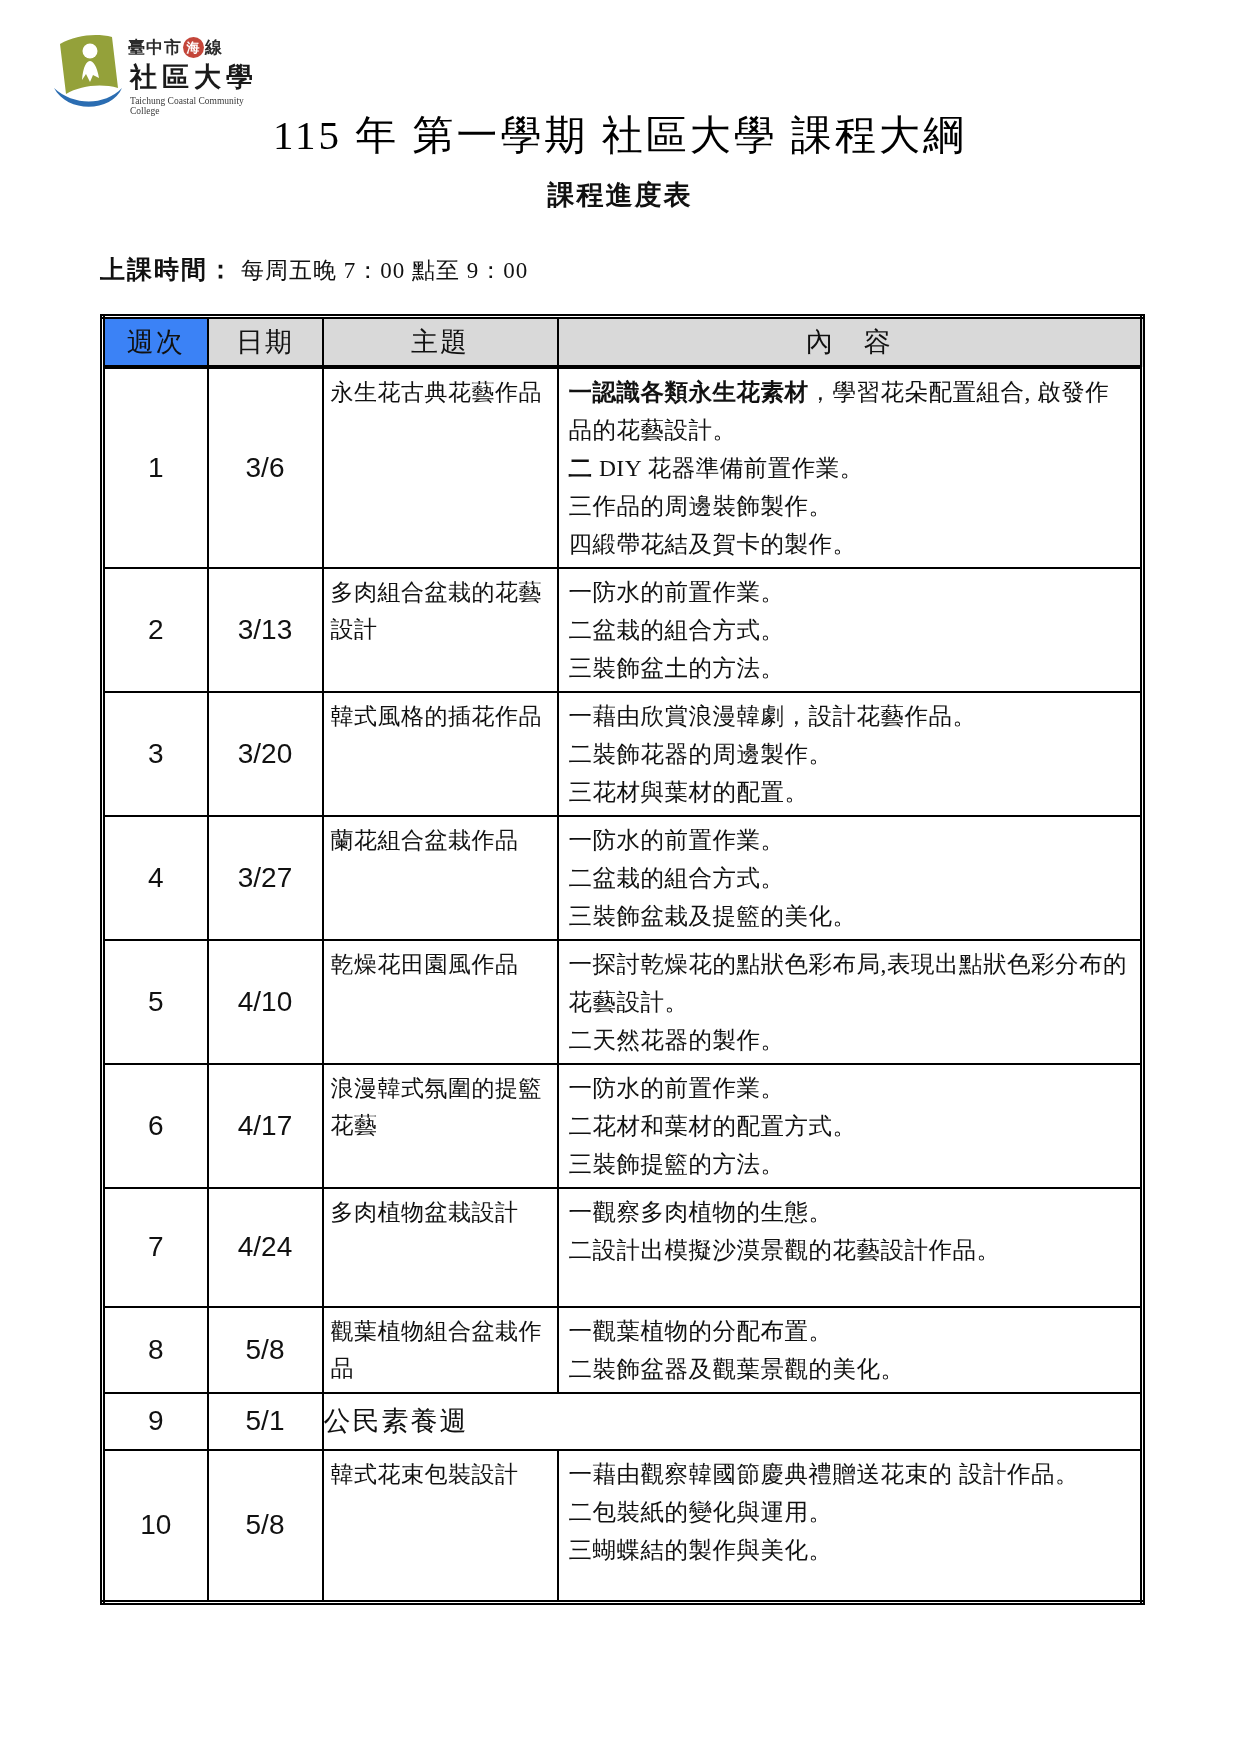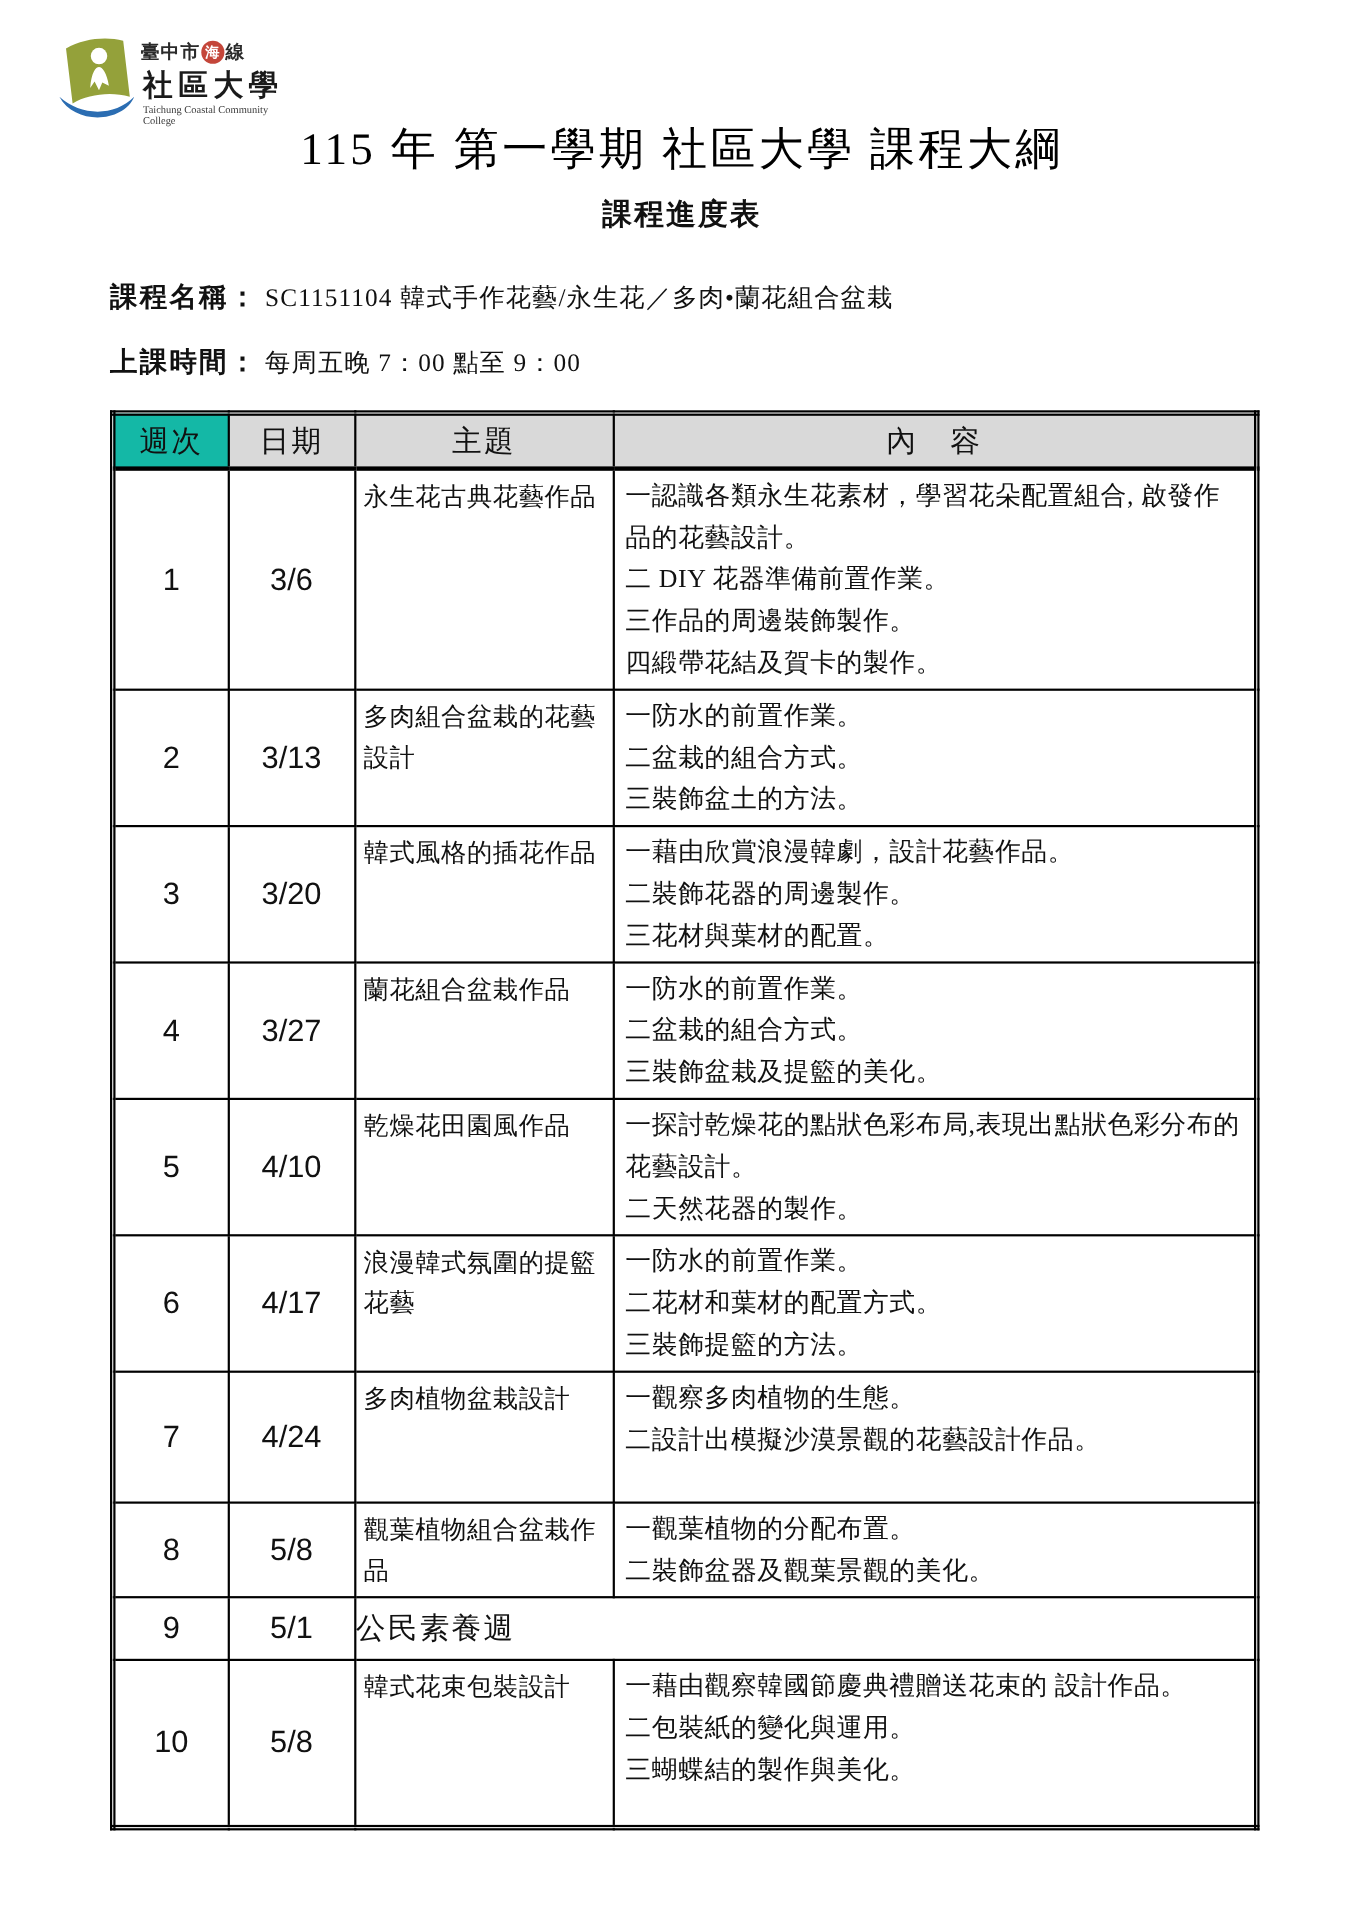--- a/index.html
+++ b/index.html
@@ -37,21 +37,21 @@
   table.schedule { border-collapse:collapse; table-layout:fixed; width:1040px; margin-top:28px;
                    border:5px double #000; }
   .schedule th, .schedule td { border:2px solid #000; padding:0; }
   .schedule thead th { background:#d9d9d9; font-size:27px; font-weight:500; height:50px;
                        border-bottom:4px solid #000; letter-spacing:2px; }
   td.wk, td.dt { text-align:center; vertical-align:middle; font-size:28px; }
   td.tp { vertical-align:top; font-family:"Liberation Serif", serif; font-size:23px;
           padding:5px 4px 4px 7px; line-height:37px; letter-spacing:0.5px; }
   td.ct { vertical-align:top; padding:4px 8px 4px 10px; }
   td.ct p { margin:0; font-family:"Liberation Serif", serif; font-size:23.5px; line-height:38px; letter-spacing:0.5px; }
-  td.ct p b { font-weight:400; }
+  td.ct p b { font-weight:700; }
   td.merged { vertical-align:middle; font-size:27px; letter-spacing:2px;
               font-family:"Liberation Sans", sans-serif; }
 </style>
 </head>
 <body>
 
 <div class="page">
 
   <div class="logo">
     <svg class="logo-mark" viewBox="0 0 72 86">
@@ -68,40 +68,36 @@
       </div>
       <div class="logo-line2">社區大學</div>
       <div class="logo-line3">Taichung Coastal Community College</div>
     </div>
   </div>
 
   <h1 class="doc-title">115 年 第一學期 社區大學 課程大綱</h1>
   <h2 class="doc-subtitle">課程進度表</h2>
 
   <div class="meta">
-    <div class="meta-line first">
-      <span class="meta-label">課程名稱：</span>
-      <span class="meta-value">SC1151104 韓式手作花藝/永生花／多肉•蘭花組合盆栽</span>
-    </div>
     <div class="meta-line">
       <span class="meta-label">上課時間：</span>
       <span class="meta-value">每周五晚 7：00 點至 9：00</span>
     </div>
   </div>
 
   <table class="schedule">
     <colgroup>
       <col style="width:105px">
         <col style="width:115px">
         <col style="width:235px">
         <col style="width:585px">
     </colgroup>
     <thead>
       <tr>
-        <th style="background: #14b8a6;">週次</th>
+        <th style="background: #3b82f6;">週次</th>
         <th style="background: rgb(217, 217, 217);">日期</th>
         <th style="background: rgb(217, 217, 217);">主題</th>
         <th style="background: rgb(217, 217, 217);">內　容</th>
       </tr>
     </thead>
     <tbody>
         <tr style="height: 190px;">
           <td class="wk">1</td>
           <td class="dt">3/6</td>
           <td class="tp">永生花古典花藝作品</td>

